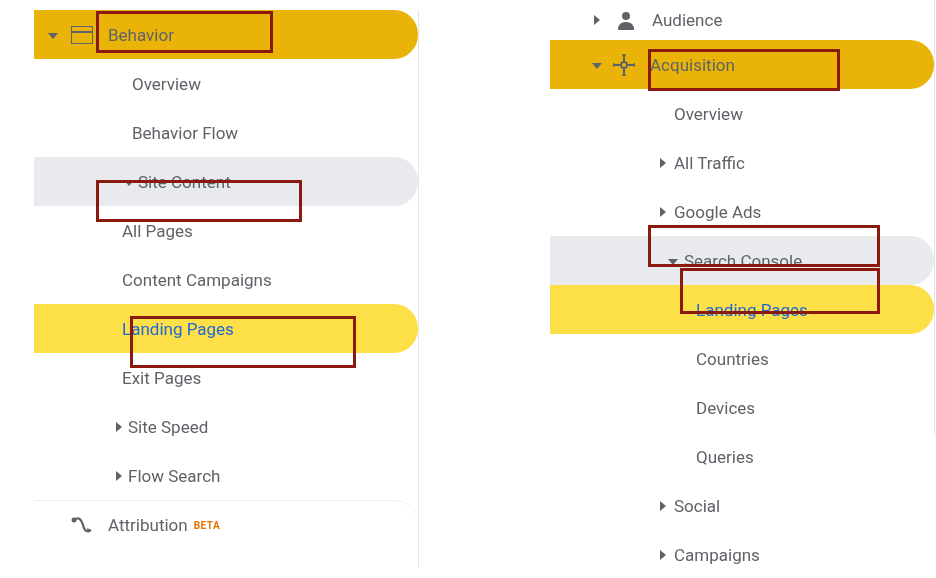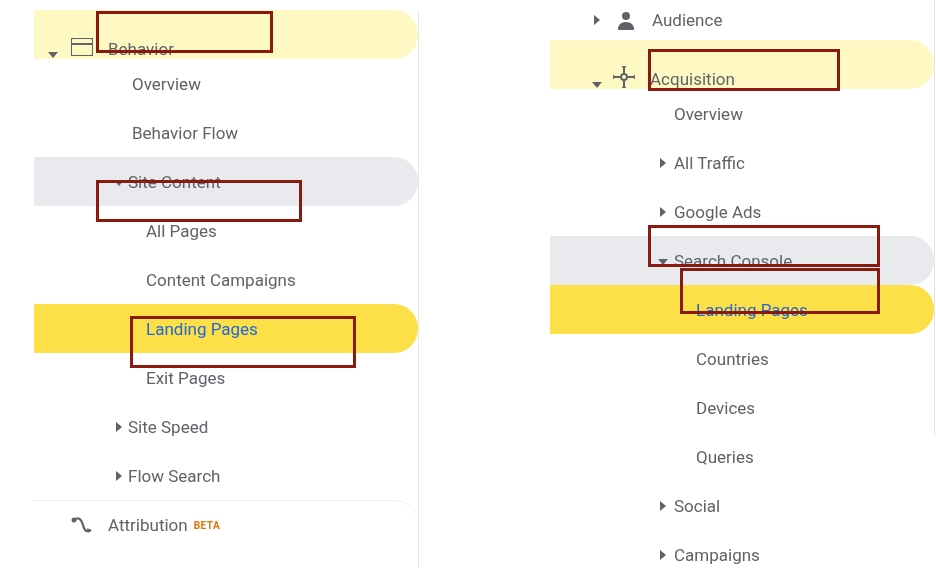--- a/index.html
+++ b/index.html
@@ -23,27 +23,27 @@
   .row {
     display: flex;
     align-items: center;
     height: 49px;
     font-size: 17px;
     color: #5f6368;
     cursor: pointer;
     border-radius: 0 24px 24px 0;
     white-space: nowrap;
   }
-  .row.top-level   { background: #fef9c3; align-items: flex-end; }
-  .row.sub-level   { background: #e8eaed; }
+  .row.top-level   { background: #eab308; }
+  .row.sub-level   { background: #e8eaed; padding-left: 10px; }
   .row.selected    { background: #fde047; color: #2168d6; }
 
   .pad-top .label   { margin-left: 74px; }       
   .pad-sub .label   { margin-left: 98px; }       
-  .pad-item .label  { margin-left: 112px; }   
+  .pad-item .label  { margin-left: 88px; }   
 
   .arrow-top {            
     position: absolute; left: 14px;
   }
   .arrow-sub {            
     margin-left: 80px; margin-right: -94px;
   }
   .arrow-child {          
     margin-left: 80px; margin-right: -94px;
   }

